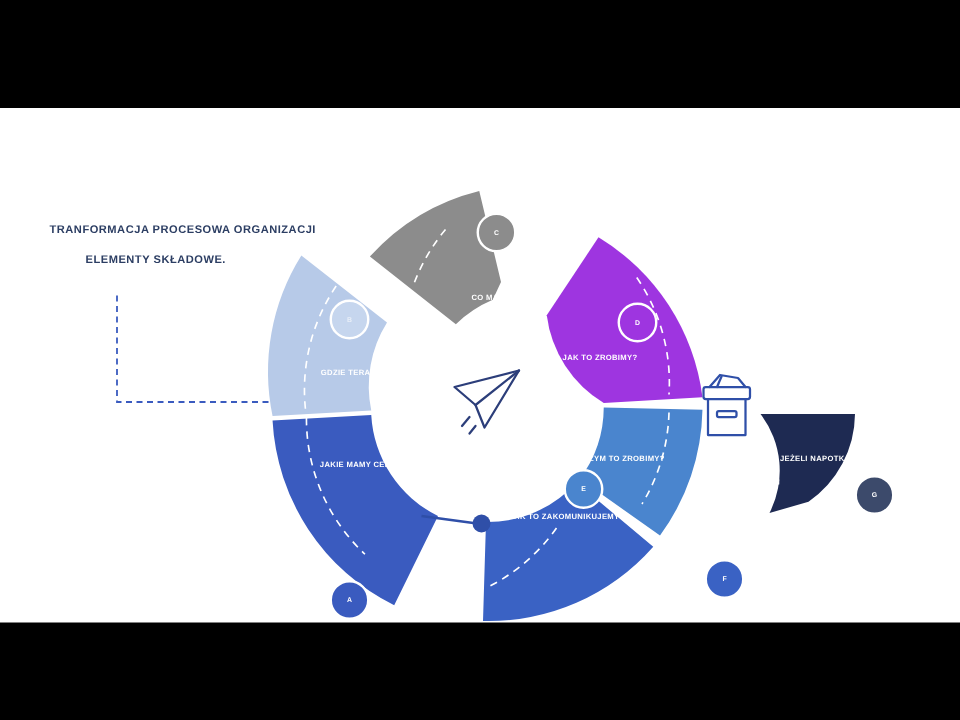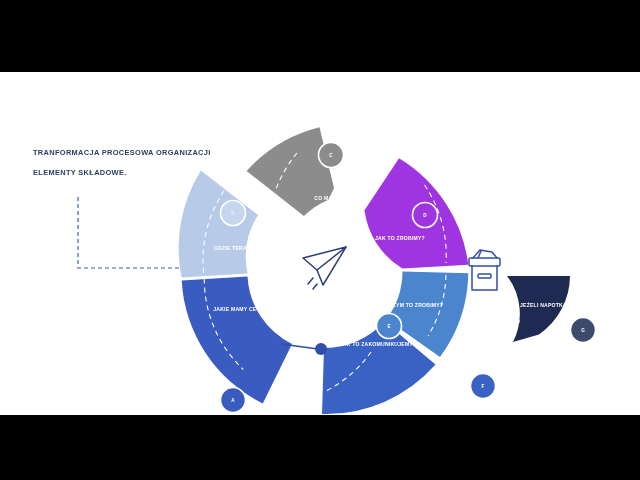--- a/index.html
+++ b/index.html
@@ -32,21 +32,21 @@
     width: 230px;
   }
   .title-line {
     color: #2c3e63;
     font-size: 7.4px;
     font-weight: bold;
     letter-spacing: 0.35px;
     line-height: 1.1;
     white-space: nowrap;
   }
-  .title-line.second { margin-top: 12px; }
+  .title-line.second { margin-top: 12px; margin-left: 24px; }
 
   svg#wheel {
     position: absolute;
     left: 0; top: 0;
     width: 640px; height: 343px;
     overflow: visible;
   }
   .seg-label {
     font-family: "Liberation Sans", sans-serif;
     font-size: 5.1px;

